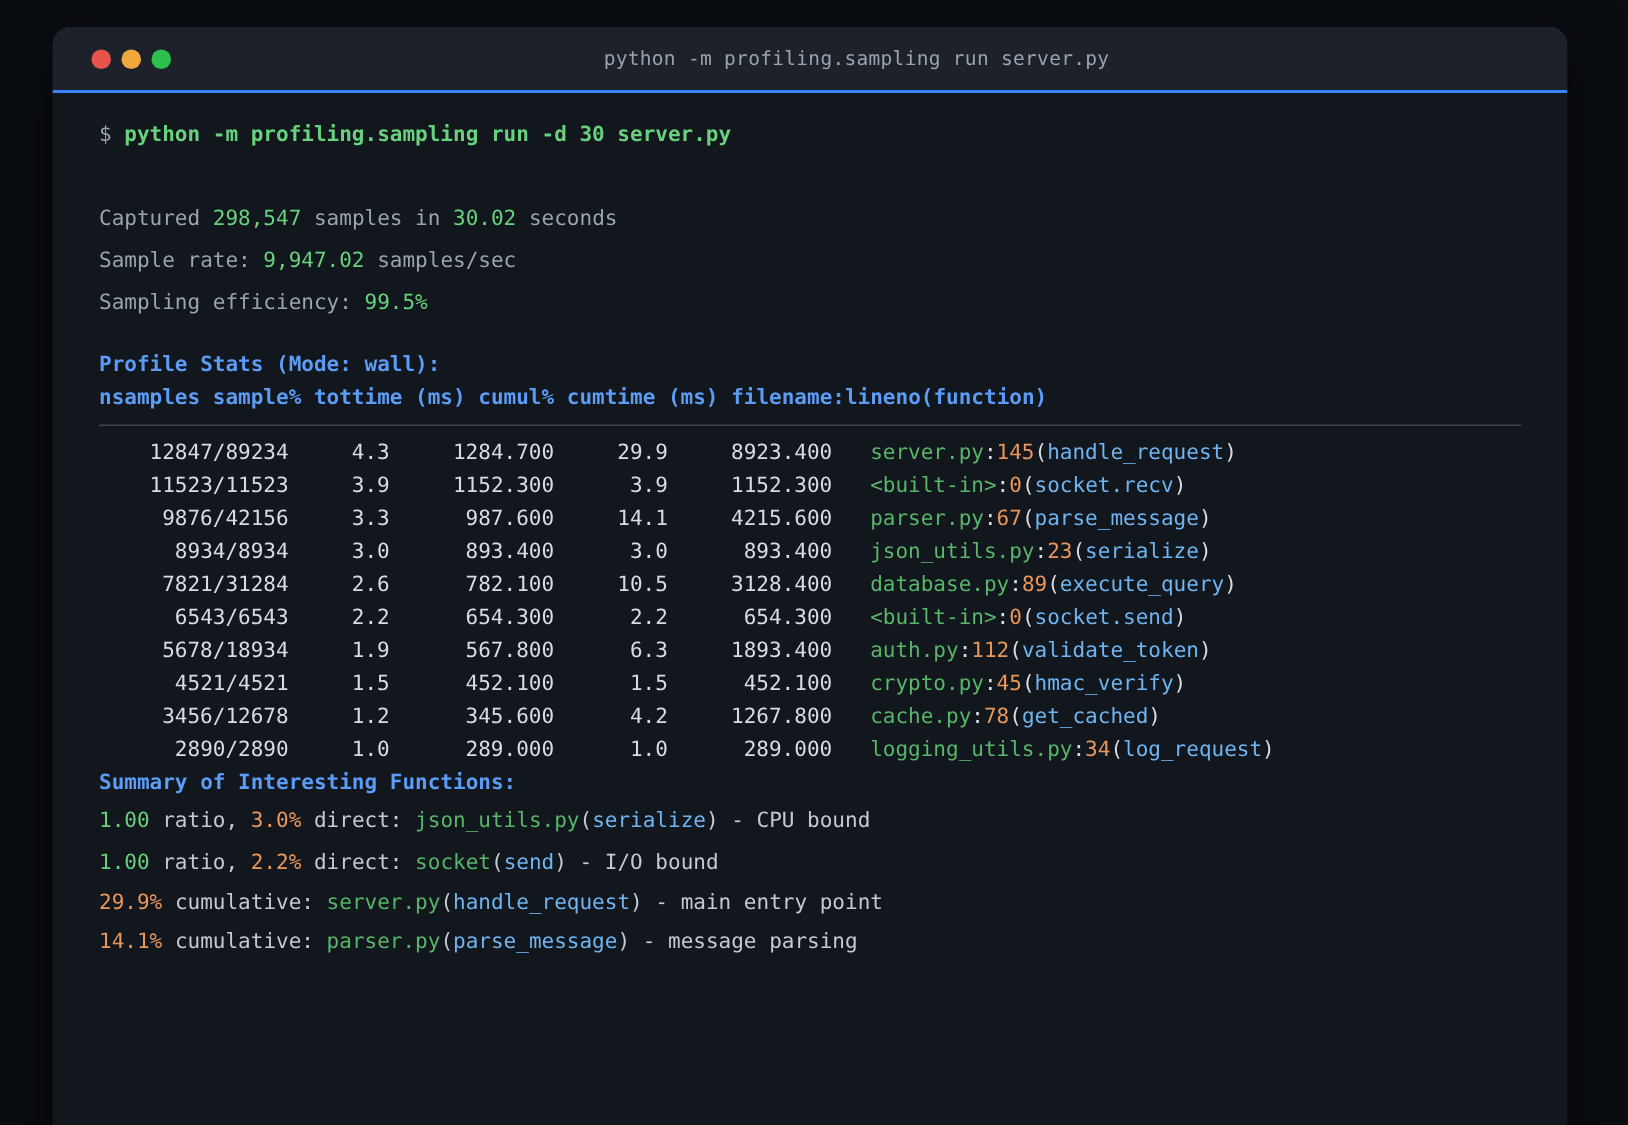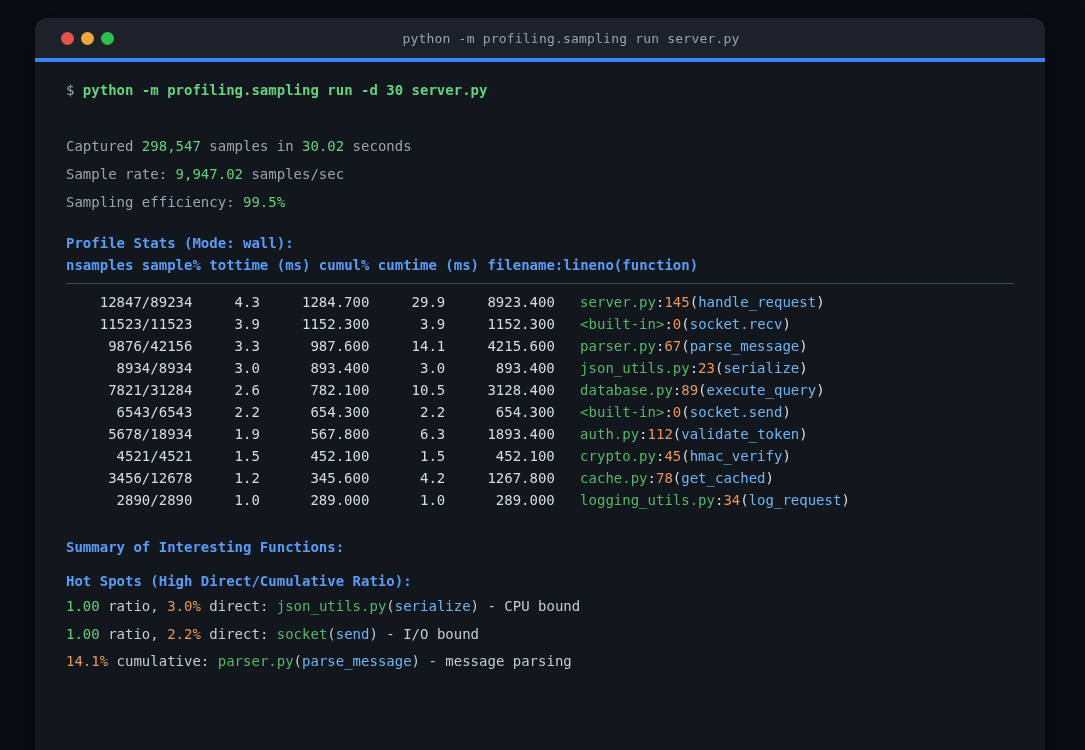--- a/index.html
+++ b/index.html
@@ -15,21 +15,21 @@
     height: 760px; 
     background: #12161d;
     border-radius: 12px 12px 0 0;
     box-shadow: 0 12px 42px rgba(0,0,0,0.55);
     overflow: hidden;
   }
   .titlebar {
     position: relative;
     height: 44px;
     background: #1d222a;
-    border-bottom: 4px solid #3b82f6;
+    border-bottom: 2px solid #3b82f6;
     display: flex;
     align-items: center;
   }
   .dots {
     position: absolute;
     left: 26px;
     display: flex;
     gap: 7px;
     align-items: center;
   }
@@ -77,21 +77,21 @@
   }
   .rows { margin-top: 4px; }
   .row { line-height: 22px; white-space: pre; color: #d6dce4; }
   .c { display: inline-block; text-align: right; }
   .c1 { width: 15ch; }
   .c2 { width: 8ch; padding-left: 36px; }
   .c3 { width: 13ch; }
   .c4 { width: 9ch; }
   .c5 { width: 13ch; }
   .gap3 { display: inline-block; width: 3ch; }
-  .summary-title { margin-top: 25px; }
+  .summary-title { }
   .sub-title { margin-top: 12px; }
   .orch-title { margin-top: 16px; }
   .hs-line { line-height: 28px; white-space: pre; }
   .orch-line { line-height: 26px; white-space: pre; }
 </style>
 </head>
 <body>
 
 <div class="window">
   <div class="titlebar">
@@ -125,24 +125,24 @@
         <div class="row"><span class="c c1 t-bright">7821/31284</span><span class="c c2 t-bright">2.6</span><span class="c c3 t-bright">782.100</span><span class="c c4 t-bright">10.5</span><span class="c c5 t-bright">3128.400</span><span class="gap3"></span><span class="t-file">database.py</span><span class="t-bright">:</span><span class="t-orange">89</span><span class="t-bright">(</span><span class="t-blue">execute_query</span><span class="t-bright">)</span></div>
         <div class="row"><span class="c c1 t-bright">6543/6543</span><span class="c c2 t-bright">2.2</span><span class="c c3 t-bright">654.300</span><span class="c c4 t-bright">2.2</span><span class="c c5 t-bright">654.300</span><span class="gap3"></span><span class="t-file">&lt;built-in&gt;</span><span class="t-bright">:</span><span class="t-orange">0</span><span class="t-bright">(</span><span class="t-blue">socket.send</span><span class="t-bright">)</span></div>
         <div class="row"><span class="c c1 t-bright">5678/18934</span><span class="c c2 t-bright">1.9</span><span class="c c3 t-bright">567.800</span><span class="c c4 t-bright">6.3</span><span class="c c5 t-bright">1893.400</span><span class="gap3"></span><span class="t-file">auth.py</span><span class="t-bright">:</span><span class="t-orange">112</span><span class="t-bright">(</span><span class="t-blue">validate_token</span><span class="t-bright">)</span></div>
         <div class="row"><span class="c c1 t-bright">4521/4521</span><span class="c c2 t-bright">1.5</span><span class="c c3 t-bright">452.100</span><span class="c c4 t-bright">1.5</span><span class="c c5 t-bright">452.100</span><span class="gap3"></span><span class="t-file">crypto.py</span><span class="t-bright">:</span><span class="t-orange">45</span><span class="t-bright">(</span><span class="t-blue">hmac_verify</span><span class="t-bright">)</span></div>
         <div class="row"><span class="c c1 t-bright">3456/12678</span><span class="c c2 t-bright">1.2</span><span class="c c3 t-bright">345.600</span><span class="c c4 t-bright">4.2</span><span class="c c5 t-bright">1267.800</span><span class="gap3"></span><span class="t-file">cache.py</span><span class="t-bright">:</span><span class="t-orange">78</span><span class="t-bright">(</span><span class="t-blue">get_cached</span><span class="t-bright">)</span></div>
         <div class="row"><span class="c c1 t-bright">2890/2890</span><span class="c c2 t-bright">1.0</span><span class="c c3 t-bright">289.000</span><span class="c c4 t-bright">1.0</span><span class="c c5 t-bright">289.000</span><span class="gap3"></span><span class="t-file">logging_utils.py</span><span class="t-bright">:</span><span class="t-orange">34</span><span class="t-bright">(</span><span class="t-blue">log_request</span><span class="t-bright">)</span></div>
       </div>
 
     <div class="title-blue summary-title">Summary of Interesting Functions:</div>
 
-    <div class="title-blue sub-title">Hot Spots (High Direct/Cumulative Ratio):</div>
     <div id="hot-spots">
         <div class="hs-line"><span class="t-green">1.00</span><span class="t-plain"> ratio, </span><span class="t-orange">3.0%</span><span class="t-plain"> direct: </span><span class="t-file">json_utils.py</span><span class="t-plain">(</span><span class="t-blue">serialize</span><span class="t-plain">) </span><span class="t-plain">- CPU bound</span></div>
         <div class="hs-line"><span class="t-green">1.00</span><span class="t-plain"> ratio, </span><span class="t-orange">2.2%</span><span class="t-plain"> direct: </span><span class="t-file">socket</span><span class="t-plain">(</span><span class="t-blue">send</span><span class="t-plain">) </span><span class="t-plain">- I/O bound</span></div>
       </div>
 
     <div id="orchestrators">
+        <div class="orch-line"><span class="t-orange">29.9%</span><span class="t-plain"> cumulative: </span><span class="t-file">server.py</span><span class="t-plain">(</span><span class="t-blue">handle_request</span><span class="t-plain">) </span><span class="t-plain">- main entry point</span></div>
         <div class="orch-line"><span class="t-orange">14.1%</span><span class="t-plain"> cumulative: </span><span class="t-file">parser.py</span><span class="t-plain">(</span><span class="t-blue">parse_message</span><span class="t-plain">) </span><span class="t-plain">- message parsing</span></div>
       </div>
 
   </div>
 </div>
 
 </body></html>

